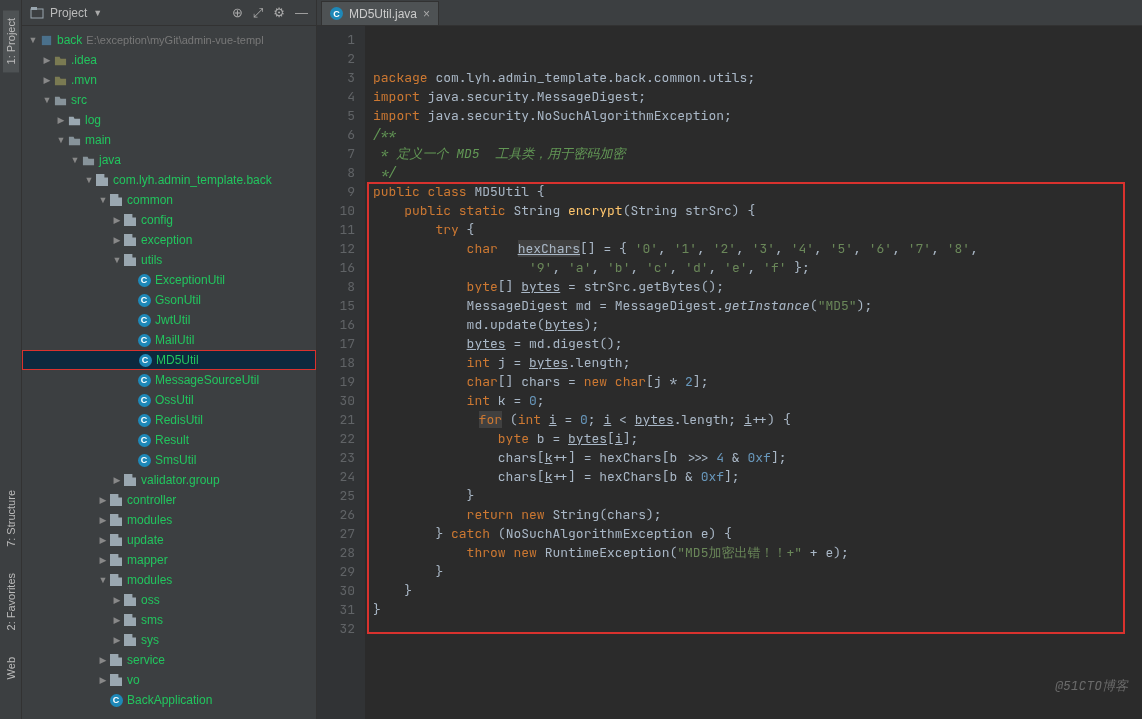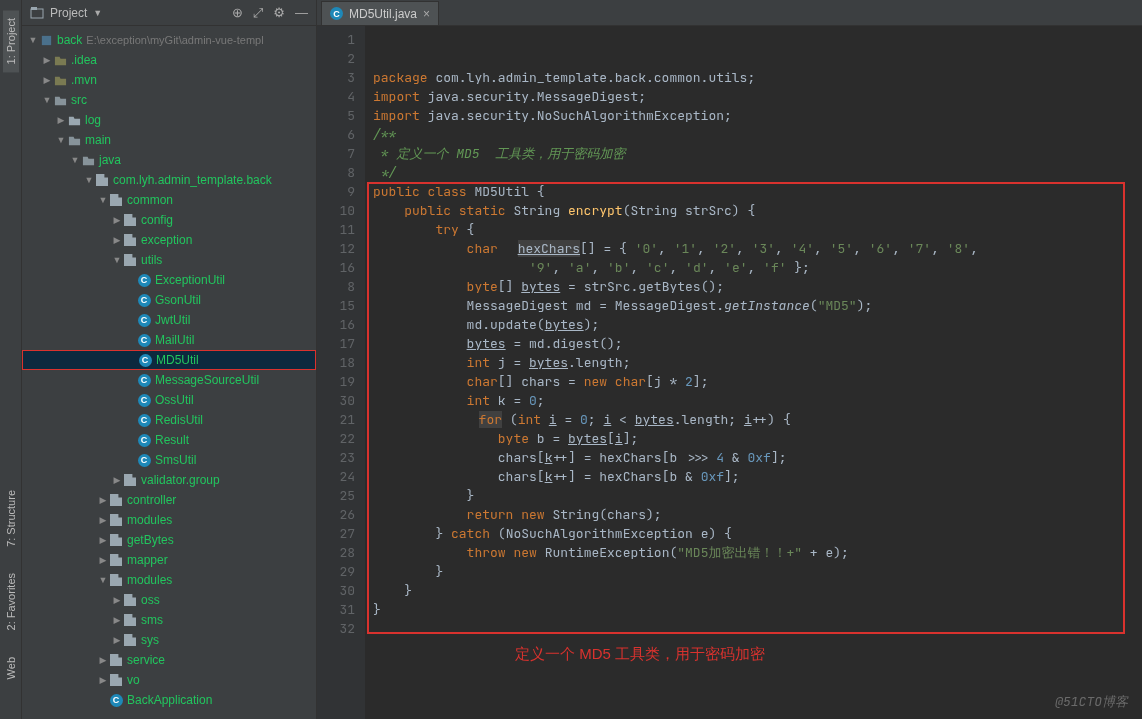--- a/index.html
+++ b/index.html
@@ -33,21 +33,21 @@
 .code .str { color: #6a8759; }
 .code .num { color: #6897bb; }
 .code .cmt-g { color: #629755; font-style: italic; }
 .code .fn { color: #ffc66d; }
 .code .type { color: #a9b7c6; }
 .code .ital { font-style: italic; margin-top: 36px; }
 .code .uline { text-decoration: underline; }
 .code .hlbg { background: #404040; margin-left: 12px; }
 .highlight-box { position: absolute; border: 2px solid #d9322e; pointer-events: none; }
 .caption { position: absolute; color: #d9322e; font-size: 15px; font-family: sans-serif; }
-.watermark { position: absolute; right: 14px; bottom: 8px; color: #6a6a6a; font-size: 13px; font-style: italic; }
+.watermark { position: absolute; right: 14px; bottom: 24px; color: #6a6a6a; font-size: 13px; font-style: italic; }
 svg { display: block; }
 </style>
 </head>
 <body>
 
 <div class="left-gutter">
   <div class="v-tab active">1: Project</div>
   <div class="v-tab" style="margin-top:400px">7: Structure</div>
   <div class="v-tab">2: Favorites</div>
   <div class="v-tab">Web</div>
@@ -259,21 +259,21 @@
         <span class="ficon">
           <span class="pkg-icon"></span>
         </span>
         <span class="label">modules</span>
       </div>
       <div class="tree-row" style="padding-left: 76px;">
         <span class="arrow">▶</span>
         <span class="ficon">
           <span class="pkg-icon"></span>
         </span>
-        <span class="label">getBytes</span>
+        <span class="label">update</span>
       </div>
       <div class="tree-row" style="padding-left: 76px;">
         <span class="arrow">▶</span>
         <span class="ficon">
           <span class="pkg-icon"></span>
         </span>
         <span class="label">mapper</span>
       </div>
       <div class="tree-row" style="padding-left: 76px;">
         <span class="arrow">▼</span>
@@ -365,17 +365,16 @@
         <div>26</div>
         <div>27</div>
         <div>28</div>
         <div>29</div>
         <div>30</div>
         <div>31</div>
         <div>32</div>
       </div>
     <div class="code" id="code">
       <div><span class="kw">package </span><span class="type">com.lyh.admin_template.back.common.utils;</span></div><div><span></span></div><div><span class="kw">import </span><span class="type">java.security.MessageDigest;</span></div><div><span class="kw">import </span><span class="type">java.security.NoSuchAlgorithmException;</span></div><div><span></span></div><div><span class="cmt-g">/**</span></div><div><span class="cmt-g"> * 定义一个 MD5  工具类，用于密码加密</span></div><div><span class="cmt-g"> */</span></div><div><span class="kw">public class </span><span class="type">MD5Util {</span></div><div><span>    </span><span class="kw">public static </span><span class="type">String </span><span class="fn">encrypt</span><span class="type">(String strSrc) {</span></div><div><span>        </span><span class="kw">try </span><span class="type">{</span></div><div><span>            </span><span class="kw">char </span><span class="uline hlbg">hexChars</span><span class="type">[] = { </span><span class="str">'0'</span><span class="type">, </span><span class="str">'1'</span><span class="type">, </span><span class="str">'2'</span><span class="type">, </span><span class="str">'3'</span><span class="type">, </span><span class="str">'4'</span><span class="type">, </span><span class="str">'5'</span><span class="type">, </span><span class="str">'6'</span><span class="type">, </span><span class="str">'7'</span><span class="type">, </span><span class="str">'8'</span><span class="type">,</span></div><div><span>                    </span><span class="str">'9'</span><span class="type">, </span><span class="str">'a'</span><span class="type">, </span><span class="str">'b'</span><span class="type">, </span><span class="str">'c'</span><span class="type">, </span><span class="str">'d'</span><span class="type">, </span><span class="str">'e'</span><span class="type">, </span><span class="str">'f'</span><span class="type"> };</span></div><div><span>            </span><span class="kw">byte</span><span class="type">[] </span><span class="uline">bytes</span><span class="type"> = strSrc.getBytes();</span></div><div><span>            </span><span class="type">MessageDigest md = MessageDigest.</span><span class="ital">getInstance</span><span class="type">(</span><span class="str">"MD5"</span><span class="type">);</span></div><div><span>            </span><span class="type">md.update(</span><span class="uline">bytes</span><span class="type">);</span></div><div><span>            </span><span class="uline">bytes</span><span class="type"> = md.digest();</span></div><div><span>            </span><span class="kw">int </span><span class="type">j = </span><span class="uline">bytes</span><span class="type">.length;</span></div><div><span>            </span><span class="kw">char</span><span class="type">[] chars = </span><span class="kw">new char</span><span class="type">[j * </span><span class="num">2</span><span class="type">];</span></div><div><span>            </span><span class="kw">int </span><span class="type">k = </span><span class="num">0</span><span class="type">;</span></div><div><span>            </span><span class="kw hlbg">for</span><span class="type"> (</span><span class="kw">int </span><span class="uline">i</span><span class="type"> = </span><span class="num">0</span><span class="type">; </span><span class="uline">i</span><span class="type"> &lt; </span><span class="uline">bytes</span><span class="type">.length; </span><span class="uline">i</span><span class="type">++) {</span></div><div><span>                </span><span class="kw">byte </span><span class="type">b = </span><span class="uline">bytes</span><span class="type">[</span><span class="uline">i</span><span class="type">];</span></div><div><span>                </span><span class="type">chars[</span><span class="uline">k</span><span class="type">++] = hexChars[b &gt;&gt;&gt; </span><span class="num">4</span><span class="type"> &amp; </span><span class="num">0xf</span><span class="type">];</span></div><div><span>                </span><span class="type">chars[</span><span class="uline">k</span><span class="type">++] = hexChars[b &amp; </span><span class="num">0xf</span><span class="type">];</span></div><div><span>            </span><span class="type">}</span></div><div><span>            </span><span class="kw">return new </span><span class="type">String(chars);</span></div><div><span>        </span><span class="type">} </span><span class="kw">catch </span><span class="type">(NoSuchAlgorithmException e) {</span></div><div><span>            </span><span class="kw">throw new </span><span class="type">RuntimeException(</span><span class="str">"MD5加密出错！！+"</span><span class="type"> + e);</span></div><div><span>        </span><span class="type">}</span></div><div><span>    </span><span class="type">}</span></div><div><span class="type">}</span></div><div><span></span></div><div class="highlight-box" style="left:2px;top:156px;width:758px;height:452px;"></div>
-      <div class="caption" style="left:150px;top:618px;">定义一个 MD5 工具类，用于密码加密</div>
     </div>
     <div class="watermark">@51CTO博客</div>
   </div>
 </div>
 
 </body></html>

